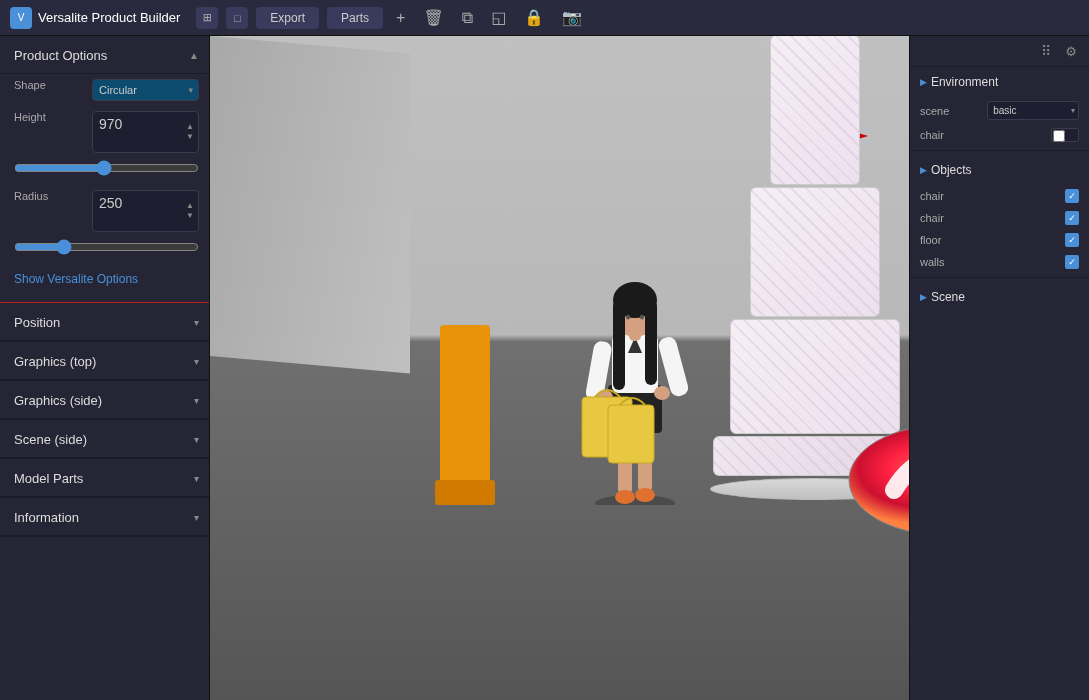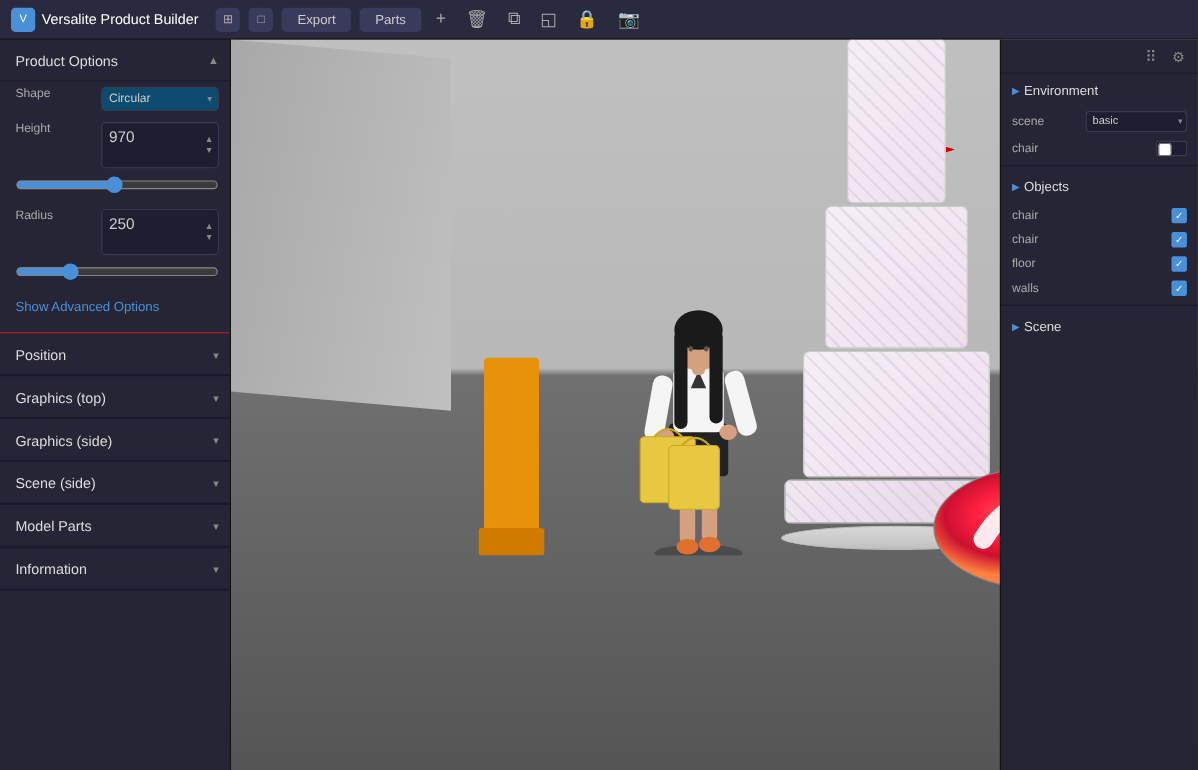--- a/index.html
+++ b/index.html
@@ -335,21 +335,21 @@
           <div class="number-spinners">
             <button class="spin-btn">▲</button>
             <button class="spin-btn">▼</button>
           </div>
         </div>
       </div>
       <div class="slider-row">
         <input type="range" class="slider" min="0" max="1000" value="250" style="">
       </div>
 
-      <div class="show-advanced">Show Advanced Options</div>
+      <div class="show-advanced">Show Versalite Options</div>
     </div>
 
     <div class="collapsed-section">
       <div class="section-header">
         <span class="section-header-label">Position</span>
         <span class="chevron">▾</span>
       </div>
     </div>
 
     <div class="collapsed-section">

